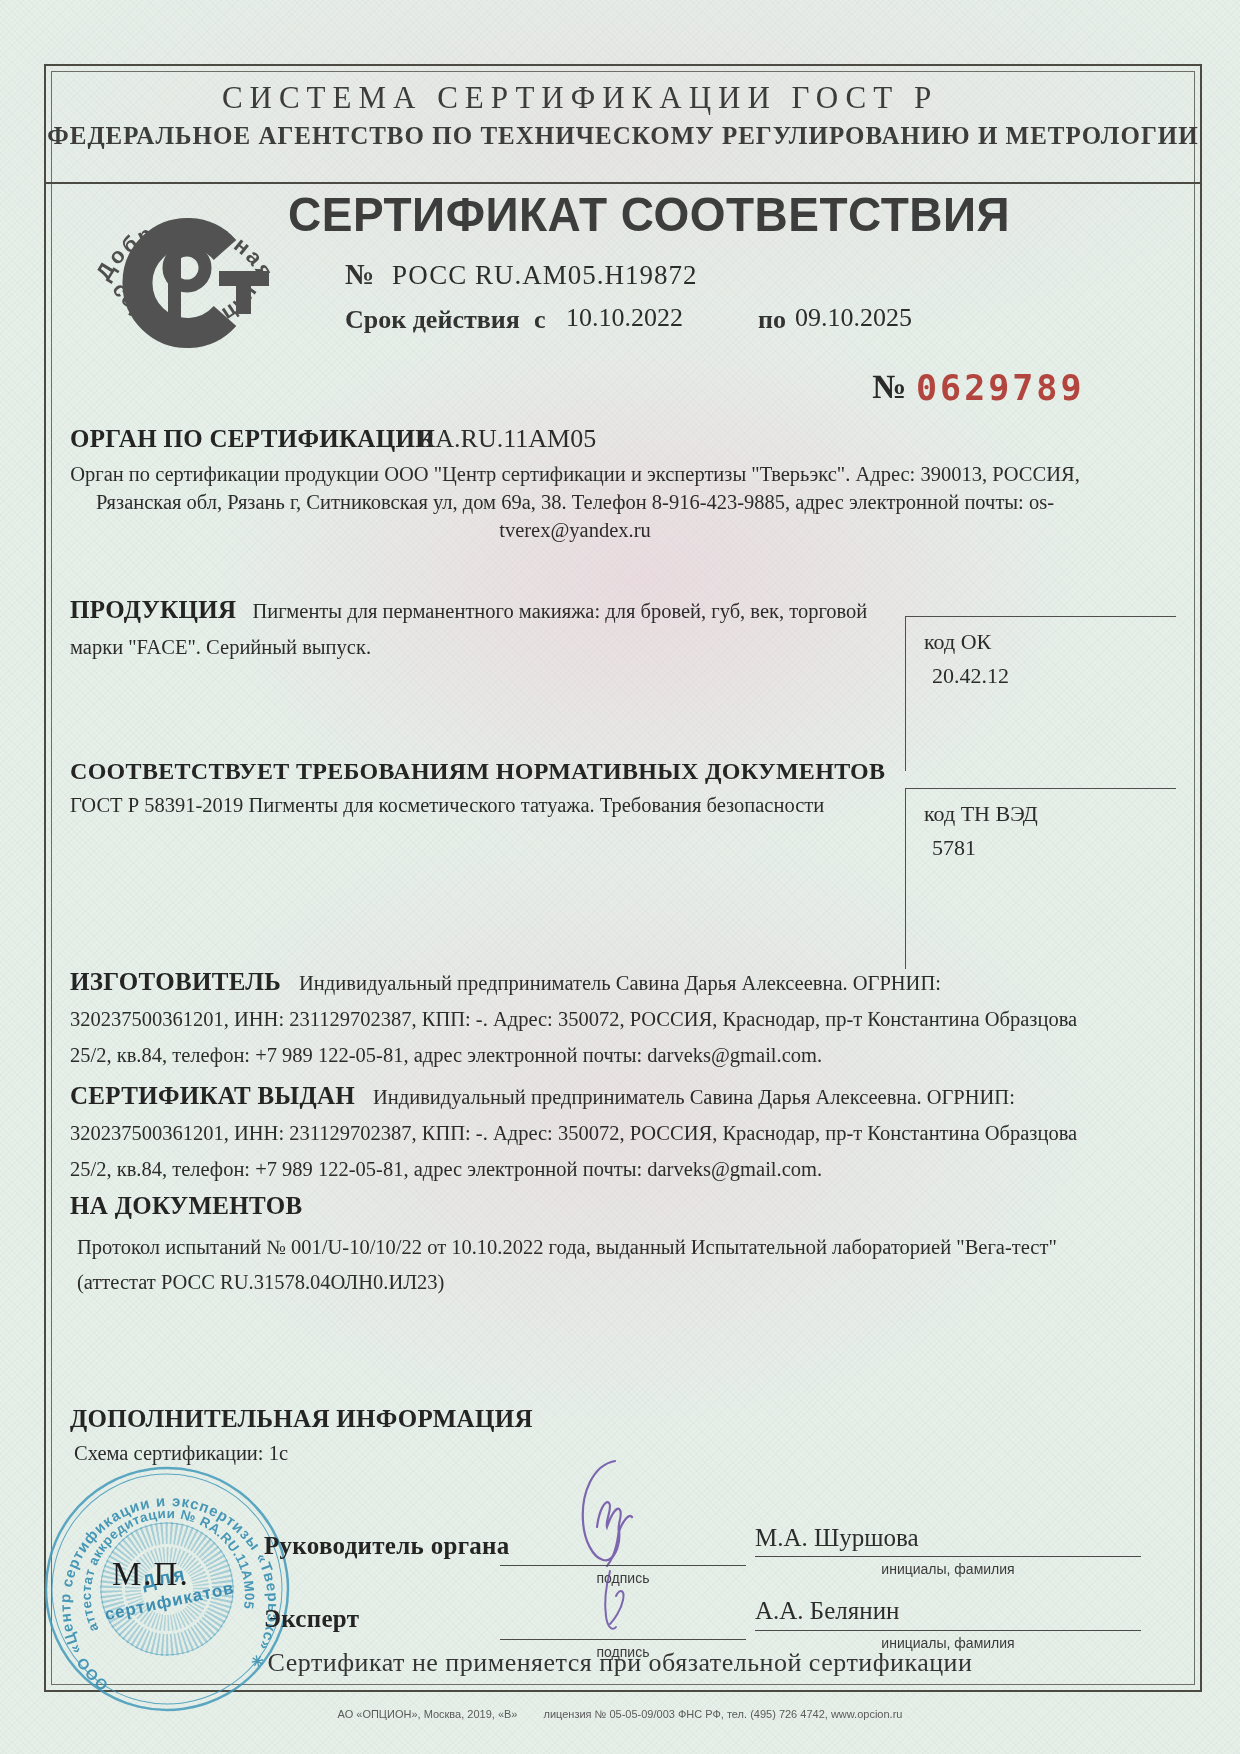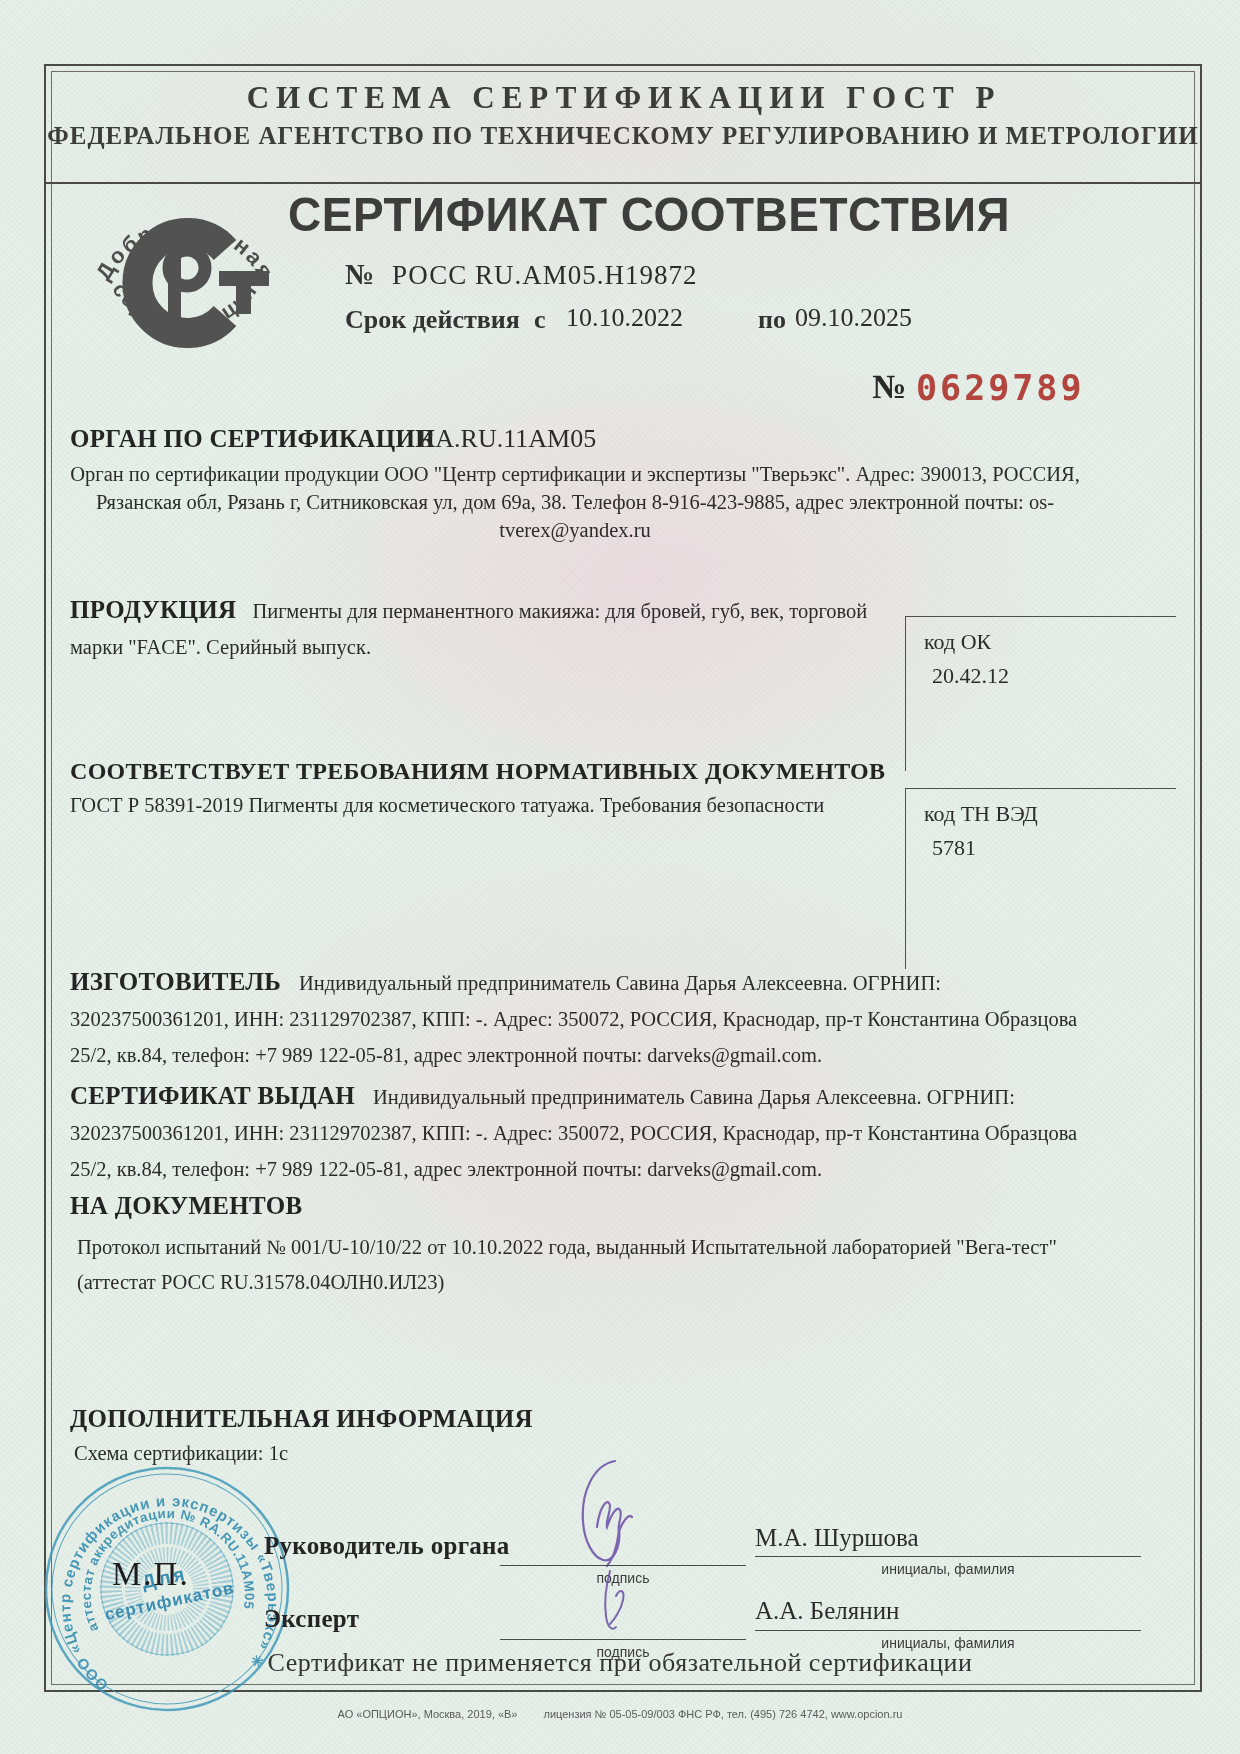--- a/index.html
+++ b/index.html
@@ -12,21 +12,21 @@
       radial-gradient(ellipse 660px 430px at 50% 64%, rgba(233,201,214,.40), rgba(233,201,214,0) 72%),
       radial-gradient(ellipse 900px 300px at 50% 8%,  rgba(228,206,214,.32), rgba(228,206,214,0) 75%),
       repeating-linear-gradient(45deg,  rgba(125,168,152,.055) 0 1px, transparent 1px 4px),
       repeating-linear-gradient(-45deg, rgba(125,168,152,.055) 0 1px, transparent 1px 4px);
   }
   .abs{position:absolute;}
   
   .frame{left:44px;top:64px;width:1154px;height:1624px;border:2px solid #4b4b43;}
   .frame::after{content:"";position:absolute;inset:5px;border:1px solid rgba(70,70,60,.75);}
   .header-box{left:44px;top:64px;width:1158px;height:118px;border-bottom:2px solid #4b4b43;}
-  .hline1{left:44px;top:80px;width:1072px;text-align:center;font-weight:bold;font-size:31px;letter-spacing:7px;color:#3c3c3a;padding-left:44px;}
+  .hline1{left:44px;top:80px;width:1072px;text-align:center;font-weight:normal;font-size:31px;letter-spacing:7px;color:#3c3c3a;}
   .hline2{left:44px;top:122px;width:1158px;text-align:center;font-weight:bold;font-size:25px;letter-spacing:1px;color:#3c3c3a;transform:scaleY(1.05);}
   
   .cert-title{left:288px;top:188px;font-family:"Liberation Sans",sans-serif;font-weight:700;font-size:46px;letter-spacing:0.5px;color:#3d3d3d;transform:scaleY(1.03);}
   .no-label{left:345px;top:258px;font-size:29px;font-weight:bold;color:#333;}
   .no-value{left:392px;top:260px;font-size:27px;letter-spacing:1px;color:#2c2c2c;}
   .val-label{left:345px;top:305px;font-size:26px;font-weight:bold;color:#333;}
   .val-c{left:534px;top:305px;font-size:26px;font-weight:bold;color:#333;}
   .val-from{left:566px;top:303px;font-size:26px;color:#2c2c2c;}
   .val-po{left:758px;top:305px;font-size:26px;font-weight:bold;color:#333;}
   .val-to{left:795px;top:303px;font-size:26px;color:#2c2c2c;}

